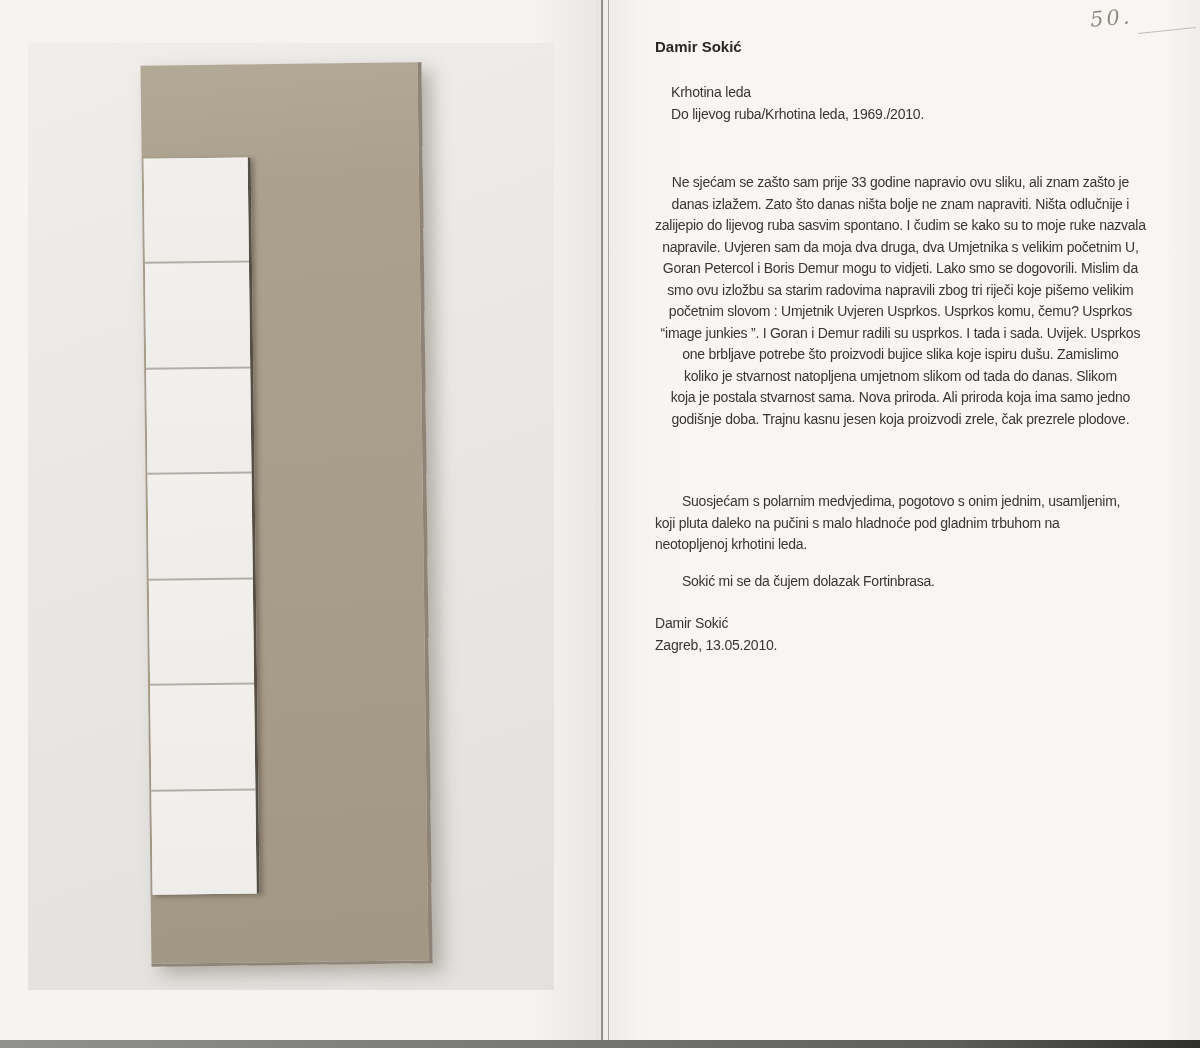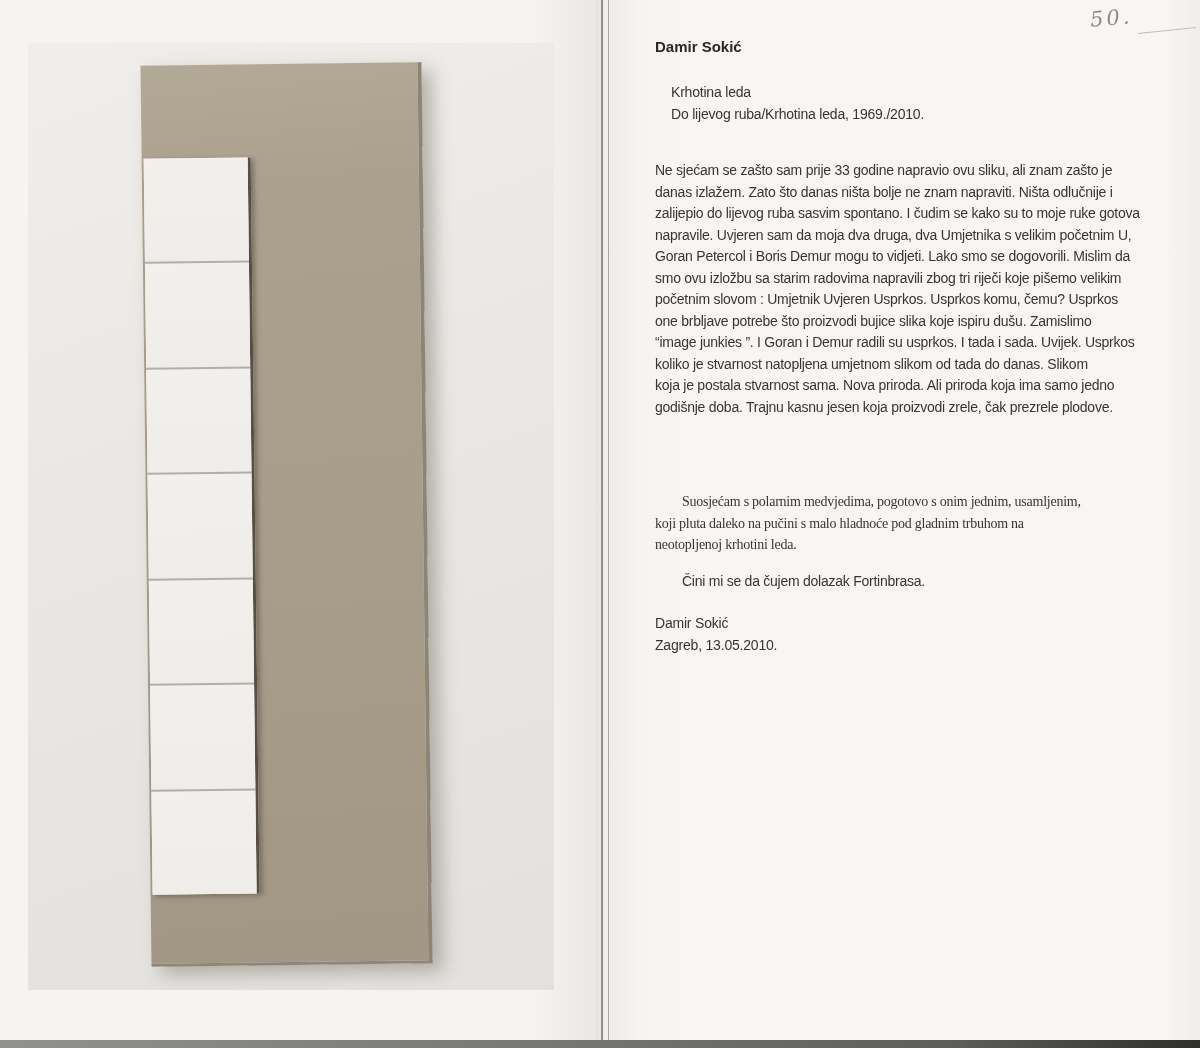--- a/index.html
+++ b/index.html
@@ -70,22 +70,22 @@
   }
   .artist{
     position:absolute;left:45px;top:38px;margin:0;
     font-size:15px;font-weight:bold;color:#2a2927;letter-spacing:0;
   }
   .caption{position:absolute;left:45px;top:82px;font-size:14px;line-height:21.5px;letter-spacing:-0.2px;margin-left:16px;}
   .caption .it{}
   .para{position:absolute;left:45px;font-size:14px;line-height:21.5px;letter-spacing:-0.25px;}
   .tline{white-space:nowrap;}
   .indent .tline:first-child{text-indent:27px;}
-  .p1{top:160px;}
-  .p2{top:491px;font-family:Liberation Serif, serif;}
+  .p1{top:172px;text-align:center;}
+  .p2{top:491px;}
   .p3{top:571px;}
   .sig{position:absolute;left:45px;top:613px;font-size:14px;line-height:21.5px;letter-spacing:-0.2px;}
 
   
   .bottom-strip{
     position:absolute;left:0;top:1040px;width:1200px;height:8px;
     background:linear-gradient(to right,#919190 0%,#777775 45%,#5c5c5a 80%,#2e2e2d 100%);
   }
 </style>
 </head>
@@ -121,38 +121,38 @@
     <h1 class="artist">Damir Sokić</h1>
 
     <div class="caption">
       <div>Krhotina leda</div>
       <div><span class="it">Do lijevog ruba/Krhotina leda</span><span>, 1969./2010.</span></div>
     </div>
 
     <div class="para p1">
         <div class="tline">Ne sjećam se zašto sam prije 33 godine napravio ovu sliku, ali znam zašto je</div>
         <div class="tline">danas izlažem. Zato što danas ništa bolje ne znam napraviti. Ništa odlučnije i</div>
-        <div class="tline">zalijepio do lijevog ruba sasvim spontano. I čudim se kako su to moje ruke gotova</div>
+        <div class="tline">zalijepio do lijevog ruba sasvim spontano. I čudim se kako su to moje ruke nazvala</div>
         <div class="tline">napravile. Uvjeren sam da moja dva druga, dva Umjetnika s velikim početnim U,</div>
         <div class="tline">Goran Petercol i Boris Demur mogu to vidjeti. Lako smo se dogovorili. Mislim da</div>
         <div class="tline">smo ovu izložbu sa starim radovima napravili zbog tri riječi koje pišemo velikim</div>
         <div class="tline">početnim slovom : Umjetnik Uvjeren Usprkos. Usprkos komu, čemu? Usprkos</div>
+        <div class="tline">“image junkies ”. I Goran i Demur radili su usprkos. I tada i sada. Uvijek. Usprkos</div>
         <div class="tline">one brbljave potrebe što proizvodi bujice slika koje ispiru dušu. Zamislimo</div>
-        <div class="tline">“image junkies ”. I Goran i Demur radili su usprkos. I tada i sada. Uvijek. Usprkos</div>
         <div class="tline">koliko je stvarnost natopljena umjetnom slikom od tada do danas. Slikom</div>
         <div class="tline">koja je postala stvarnost sama. Nova priroda. Ali priroda koja ima samo jedno</div>
         <div class="tline">godišnje doba. Trajnu kasnu jesen koja proizvodi zrele, čak prezrele plodove.</div>
       </div>
     <div class="para p2 indent">
         <div class="tline">Suosjećam s polarnim medvjedima, pogotovo s onim jednim, usamljenim,</div>
         <div class="tline">koji pluta daleko na pučini s malo hladnoće pod gladnim trbuhom na</div>
         <div class="tline">neotopljenoj krhotini leda.</div>
       </div>
     <div class="para p3 indent">
-        <div class="tline">Čini mi se da čujem dolazak Fortinbrasa.</div>
+        <div class="tline">Sokić mi se da čujem dolazak Fortinbrasa.</div>
       </div>
 
     <div class="sig">
       <div>Damir Sokić</div>
       <div>Zagreb, 13.05.2010.</div>
     </div>
   </div>
 
   <div class="bottom-strip"></div>
 </div>

